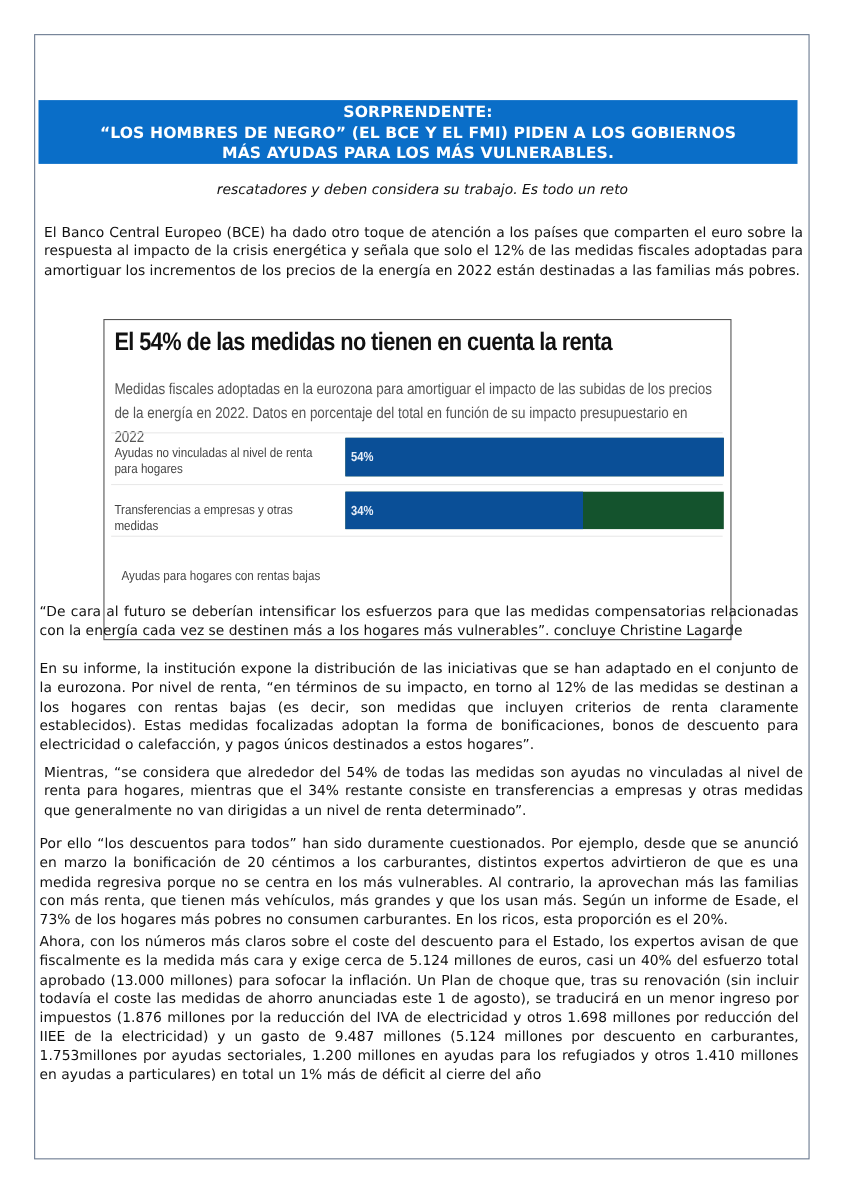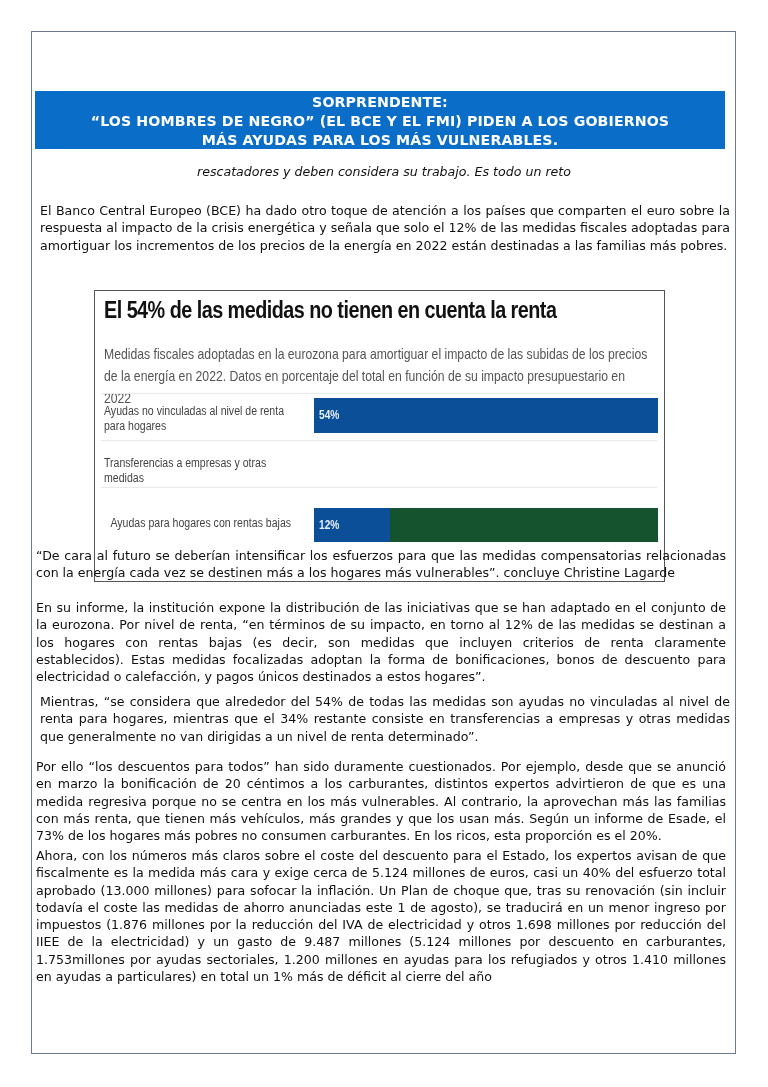--- a/index.html
+++ b/index.html
@@ -45,29 +45,29 @@
     <div class="row-label" style="top:9px;">Ayudas no vinculadas al nivel de renta para hogares</div>
     <div class="track" style="top:3px; height:35px;">
       <div class="bar" style="width:100%;"></div>
       <div class="bar-label" style="top:10px;">54%</div>
     </div>
   </div>
 
   <div class="row-sep" style="top:149px;"></div>
   <div class="row" style="top:152px;">
     <div class="row-label" style="top:13px;">Transferencias a empresas y otras medidas</div>
+    <div class="track" style="top:4px; height:34px;">
+      <div class="bar" style="width:62.9%;"></div>
+      <div class="bar-label" style="top:10px;">34%</div>
+    </div>
   </div>
 
   <div class="row-sep" style="top:196px;"></div>
   <div class="row" style="top:214px;text-align:center;">
     <div class="row-label" style="top:11px;">Ayudas para hogares con rentas bajas</div>
-    <div class="track" style="top:3px; height:34px;">
-      <div class="bar" style="width:22.2%;"></div>
-      <div class="bar-label" style="top:10px;">12%</div>
-    </div>
   </div>
 </div>
 
 <p class="para" style="top:547px; margin:0;">“De cara al futuro se deberían intensificar los esfuerzos para que las medidas compensatorias relacionadas con la energía cada vez se destinen más a los hogares más vulnerables”. concluye Christine Lagarde</p>
 <p class="para" style="top:599px; margin:0;">En su informe, la institución expone la distribución de las iniciativas que se han adaptado en el conjunto de la eurozona. Por nivel de renta, “en términos de su impacto, en torno al 12% de las medidas se destinan a los hogares con rentas bajas (es decir, son medidas que incluyen criterios de renta claramente establecidos). Estas medidas focalizadas adoptan la forma de bonificaciones, bonos de descuento para electricidad o calefacción, y pagos únicos destinados a estos hogares”.</p>
 <p class="para" style="top:689px; margin:4px;">Mientras, “se considera que alrededor del 54% de todas las medidas son ayudas no vinculadas al nivel de renta para hogares, mientras que el 34% restante consiste en transferencias a empresas y otras medidas que generalmente no van dirigidas a un nivel de renta determinado”.</p>
 <p class="para" style="top:758px; margin:0;">Por ello “los descuentos para todos” han sido duramente cuestionados. Por ejemplo, desde que se anunció en marzo la bonificación de 20 céntimos a los carburantes, distintos expertos advirtieron de que es una medida regresiva porque no se centra en los más vulnerables. Al contrario, la aprovechan más las familias con más renta, que tienen más vehículos, más grandes y que los usan más. Según un informe de Esade, el 73% de los hogares más pobres no consumen carburantes. En los ricos, esta proporción es el 20%.</p>
 <p class="para" style="top:847px; margin:0;">Ahora, con los números más claros sobre el coste del descuento para el Estado, los expertos avisan de que fiscalmente es la medida más cara y exige cerca de 5.124 millones de euros, casi un 40% del esfuerzo total aprobado (13.000 millones) para sofocar la inflación. Un Plan de choque que, tras su renovación (sin incluir todavía el coste las medidas de ahorro anunciadas este 1 de agosto), se traducirá en un menor ingreso por impuestos (1.876 millones por la reducción del IVA de electricidad y otros 1.698 millones por reducción del IIEE de la electricidad) y un gasto de 9.487 millones (5.124 millones por descuento en carburantes, 1.753millones por ayudas sectoriales, 1.200 millones en ayudas para los refugiados y otros 1.410 millones en ayudas a particulares) en total un  1% más de déficit al cierre del año</p>
 
 </body></html>

